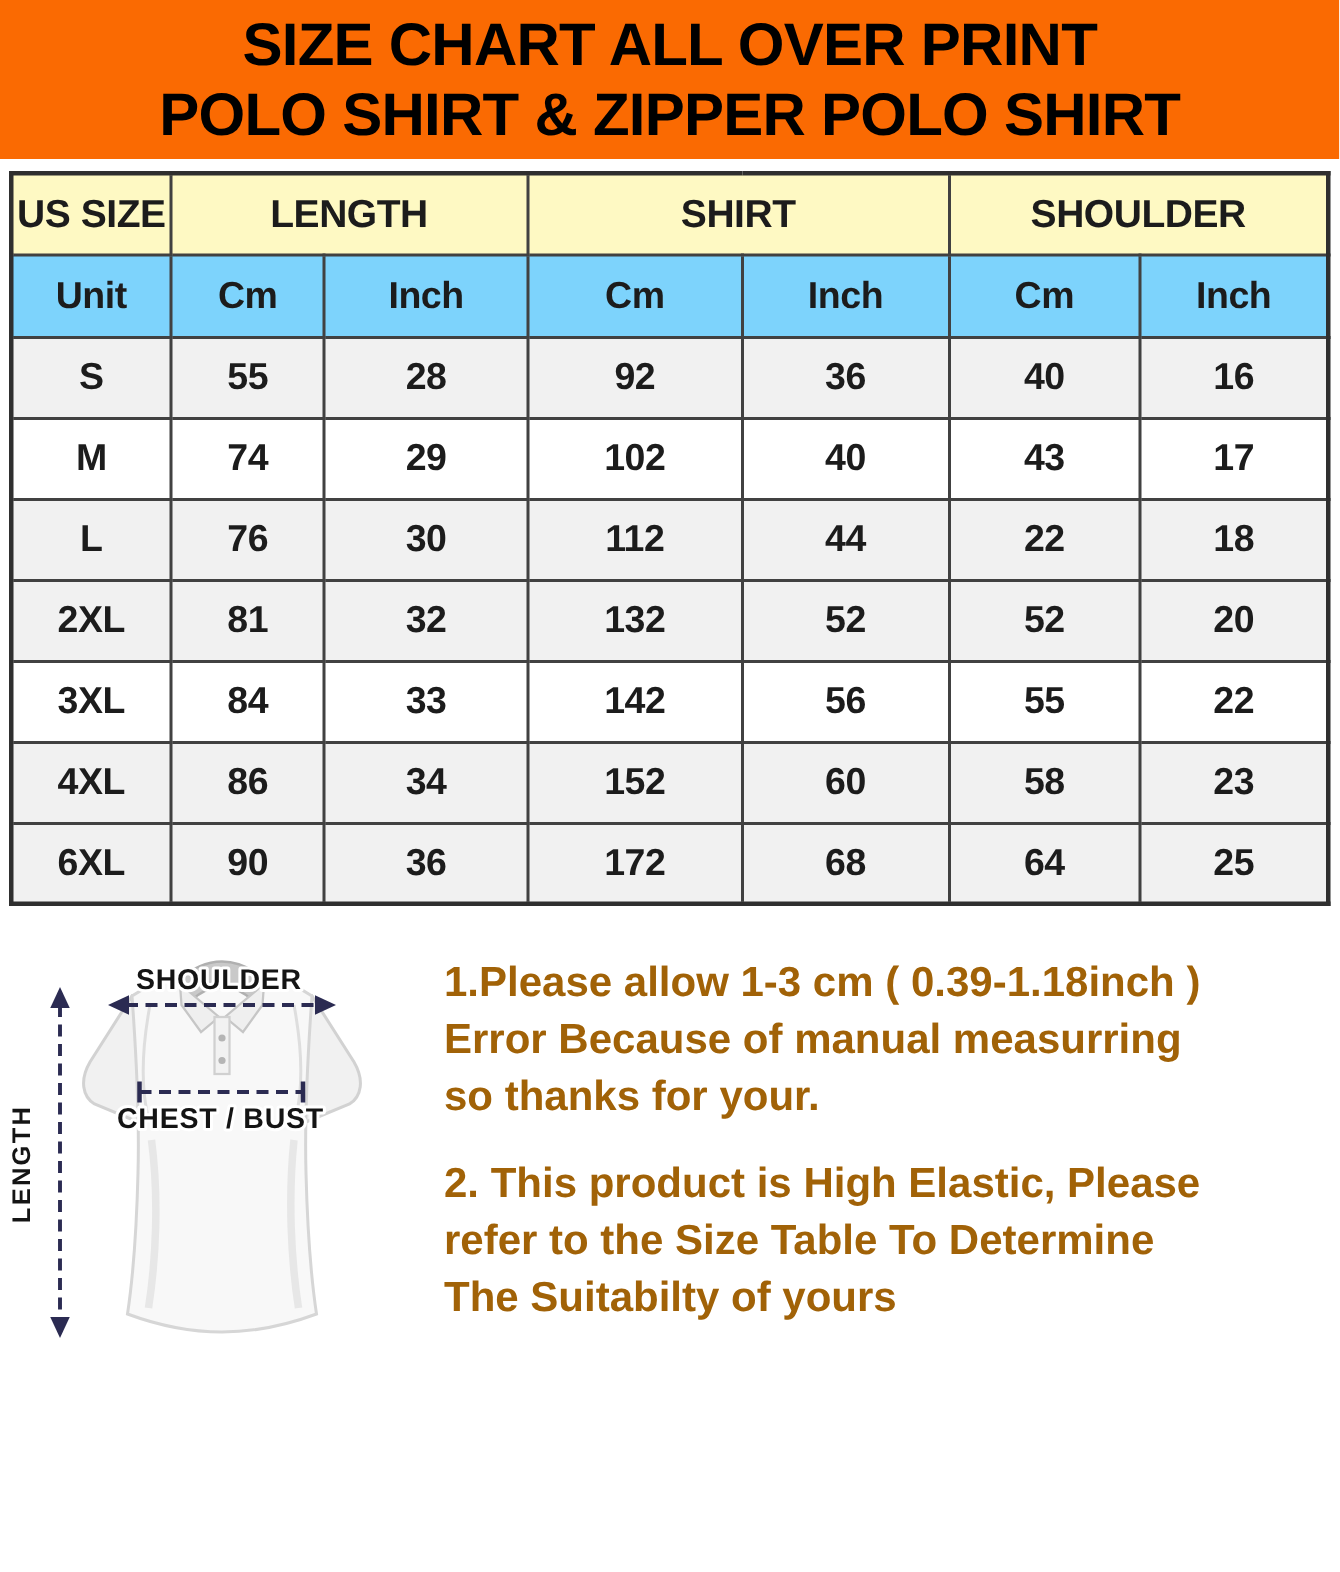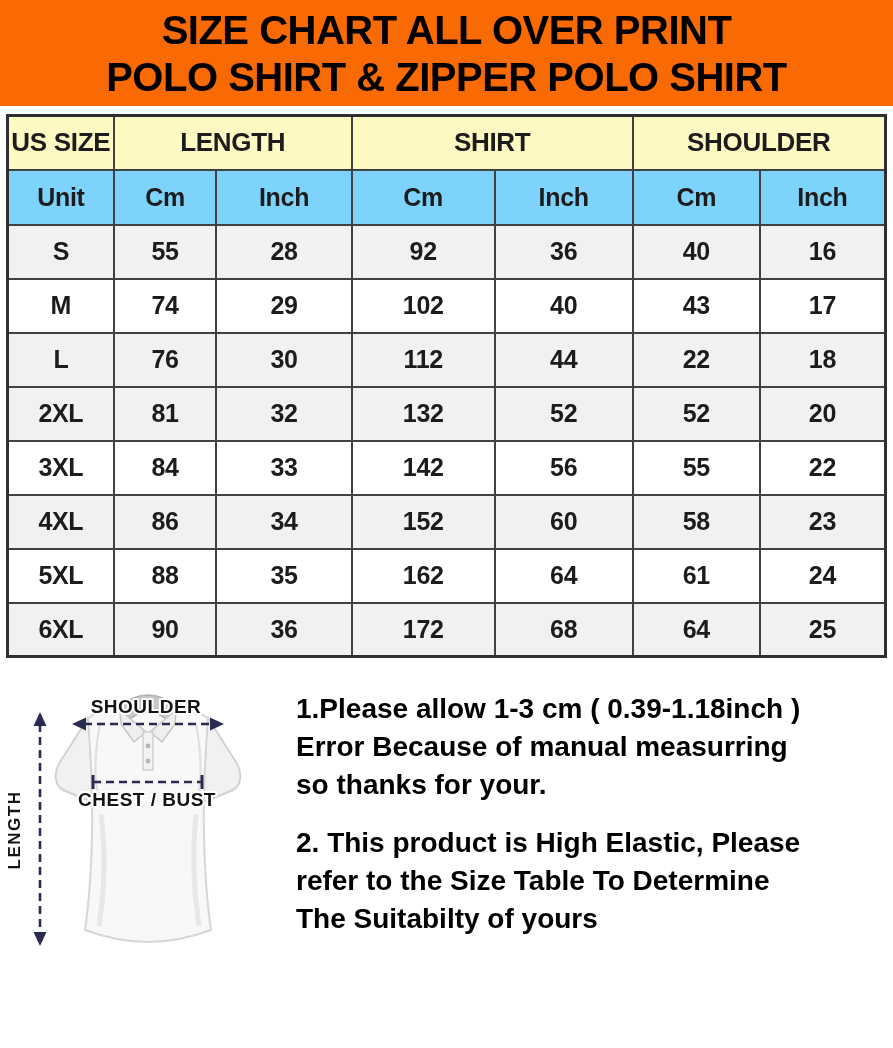--- a/index.html
+++ b/index.html
@@ -86,21 +86,21 @@
     letter-spacing: 0.5px;
     paint-order: stroke;
     stroke: #ffffff;
     stroke-width: 4px;
     stroke-linejoin: round;
   }
   .svg-label-vert { font-size: 17px; letter-spacing: 1.5px; }
   .notes {
     flex: 1;
     padding: 26px 10px 0 4px;
-    color: #000000;
+    color: #a16207;
   }
   .note {
     font-size: 28px;
     font-weight: bold;
     line-height: 38px;
     margin-bottom: 20px;
   }
 </style>
 </head>
 <body>
@@ -187,29 +187,20 @@
         </tr>
         <tr class="alt">
           <td>4XL</td>
           <td>86</td>
           <td>34</td>
           <td>152</td>
           <td>60</td>
           <td>58</td>
           <td>23</td>
         </tr>
-        <tr>
-          <td>5XL</td>
-          <td>88</td>
-          <td>35</td>
-          <td>162</td>
-          <td>64</td>
-          <td>61</td>
-          <td>24</td>
-        </tr>
         <tr class="alt">
           <td>6XL</td>
           <td>90</td>
           <td>36</td>
           <td>172</td>
           <td>68</td>
           <td>64</td>
           <td>25</td>
         </tr>
       </tbody>

